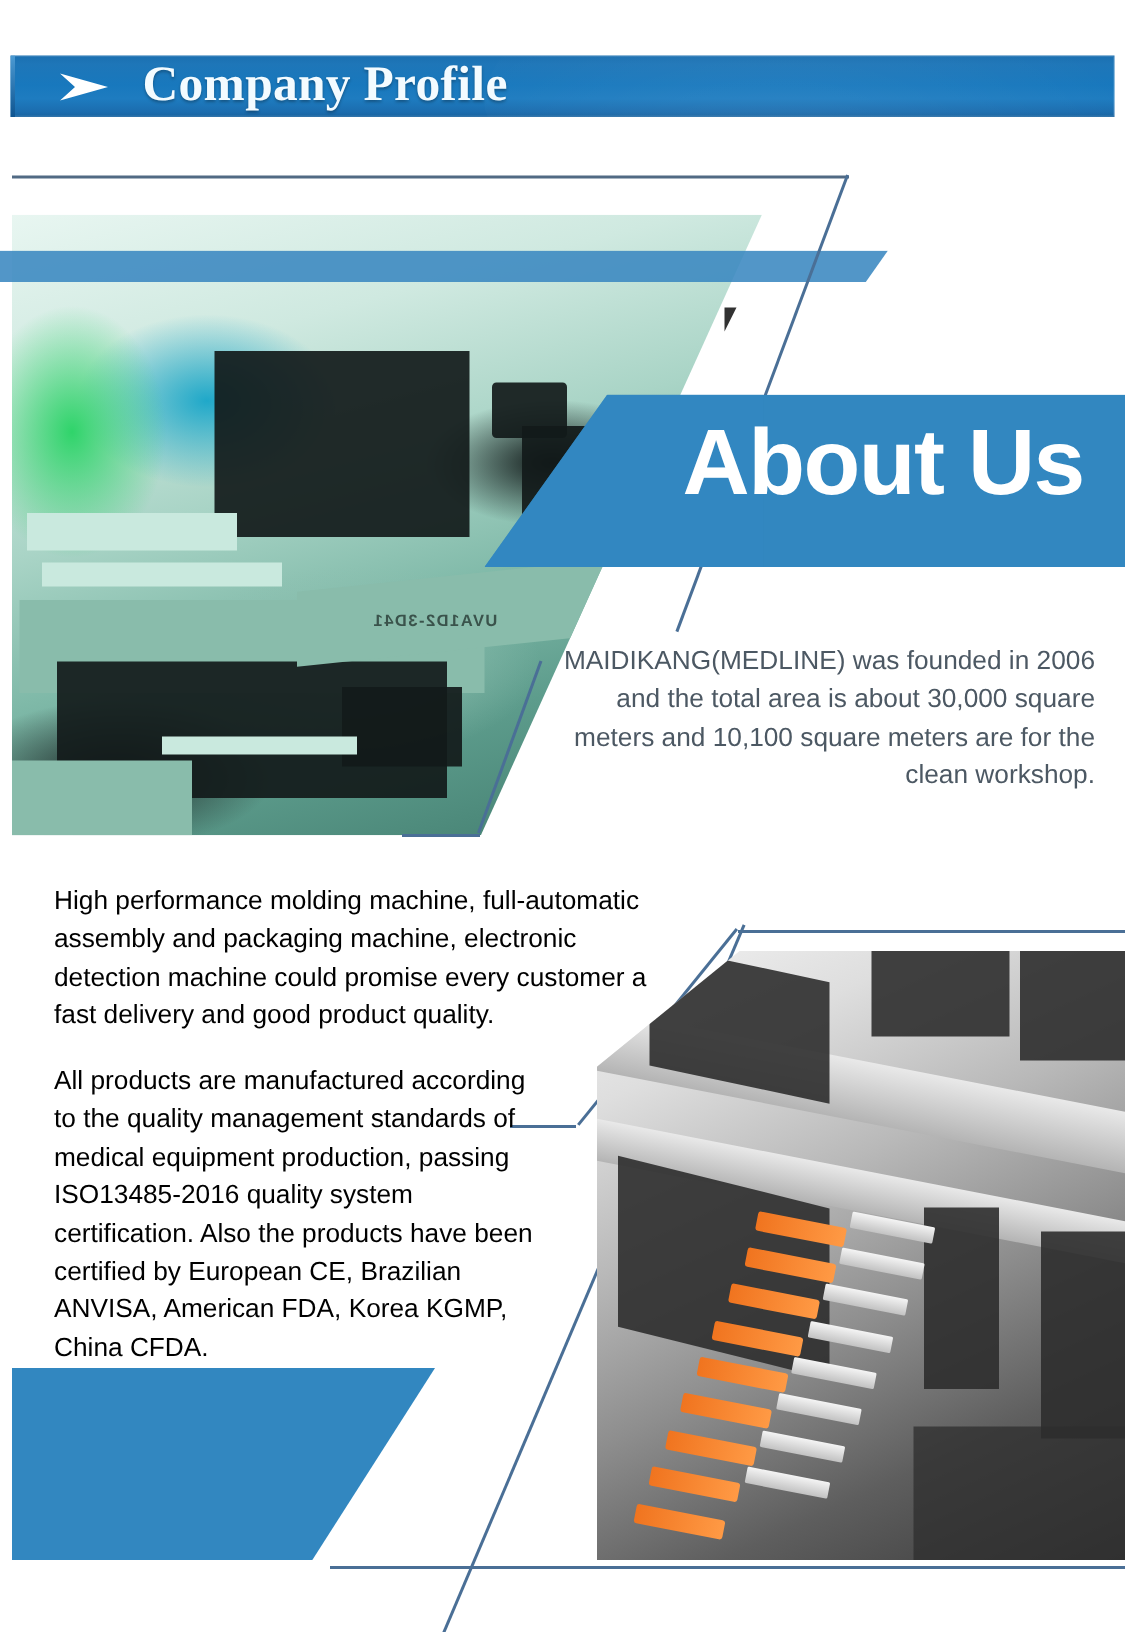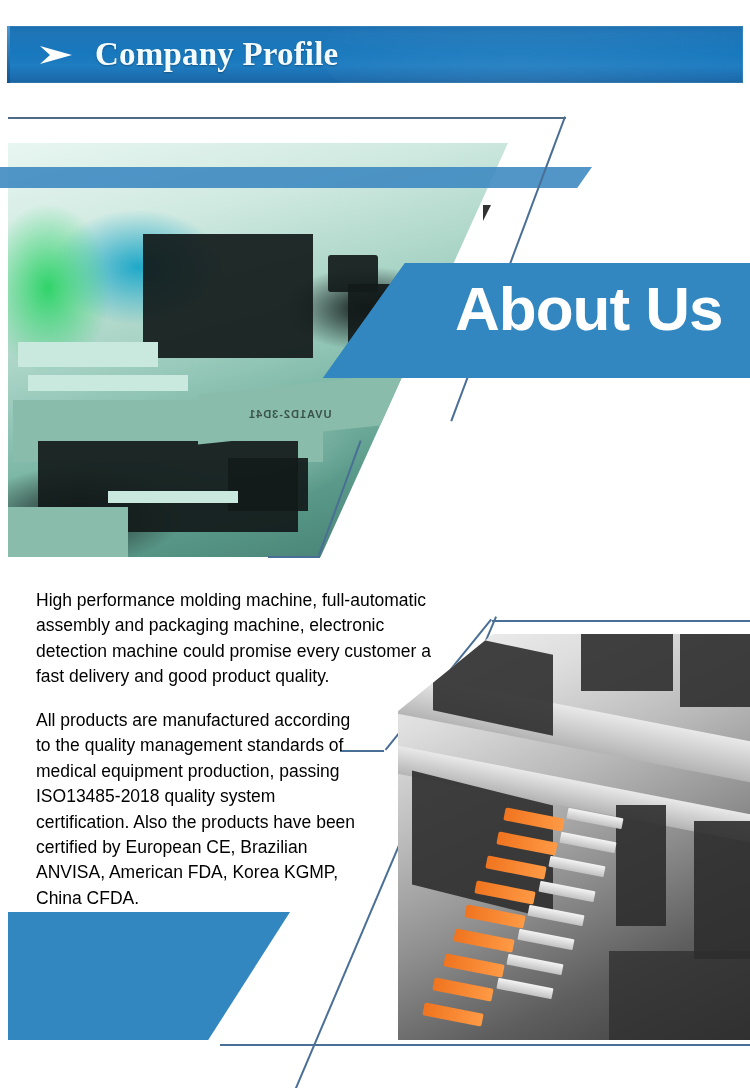--- a/index.html
+++ b/index.html
@@ -16,23 +16,23 @@
     width: 750px;
     height: 1088px;
     background: #ffffff;
     overflow: hidden;
   }
 
   
   .header-banner {
     position: absolute;
     left: 7px;
-    top: 26px;
+    top: 37px;
     width: 736px;
-    height: 57px;
+    height: 41px;
     background: linear-gradient(to bottom,
         #1b6fb0 0%,
         #1e76b8 14%,
         #1878bd 48%,
         #1e7cc0 70%,
         #1b6cae 92%,
         #18639f 100%);
     box-shadow: inset 0 0 0 1px rgba(255,255,255,0.10);
     overflow: hidden;
   }
@@ -306,23 +306,24 @@
   <div class="diag-line" style="left:492px; top:620px; width:168px; height:2px; transform: rotate(129deg);"></div>
   <div class="diag-line" style="left:384px; top:752px; width:44px; height:2px; transform: rotate(180deg);"></div>
   <div class="diag-line" style="left:497px; top:617px; width:525px; height:2px; transform: rotate(113deg);"></div>
   <div class="diag-line" style="left:220px; top:1044px; width:530px; height:2px;"></div>
 
   <div class="about-band"></div>
   <div class="about-band translucent-part"></div>
   <div class="tiny-tri"></div>
   <div class="about-title">About Us</div>
 
+  <div class="para para-about">MAIDIKANG(MEDLINE)  was  founded in 2006 and the total area is about 30,000 square meters and 10,100 square meters are for the clean workshop.</div>
 
   <div class="para para-left-1">High performance molding machine, full-automatic assembly and packaging machine, electronic detection machine  could promise every customer a  fast delivery  and  good product quality.</div>
-  <div class="para para-left-2">All products are manufactured according to the quality management standards of medical equipment production, passing ISO13485-2018 quality system certification. Also the products have been certified by European CE, Brazilian ANVISA, American FDA, Korea KGMP, China CFDA.</div>
+  <div class="para para-left-2">All products are manufactured according to the quality management standards of medical equipment production, passing ISO13485-2016 quality system certification. Also the products have been certified by European CE, Brazilian ANVISA, American FDA, Korea KGMP, China CFDA.</div>
 
   <div class="photo photo-bottom">
     <div class="img">
       <div class="steel" style="left:-4%;top:18%;width:108%;height:10%;transform:skewY(11deg);"></div>
       <div class="mach" style="left:10%;top:2%;width:34%;height:20%;transform:skewY(12deg);"></div>
       <div class="mach" style="left:52%;top:0%;width:26%;height:14%;"></div>
       <div class="mach" style="left:80%;top:0%;width:20%;height:18%;"></div>
       <div class="steel" style="left:-2%;top:36%;width:104%;height:7%;transform:skewY(11deg);"></div>
       <div class="mach" style="left:4%;top:38%;width:40%;height:28%;transform:skewY(14deg);"></div>
       <div class="mach" style="left:62%;top:42%;width:14%;height:30%;"></div>

